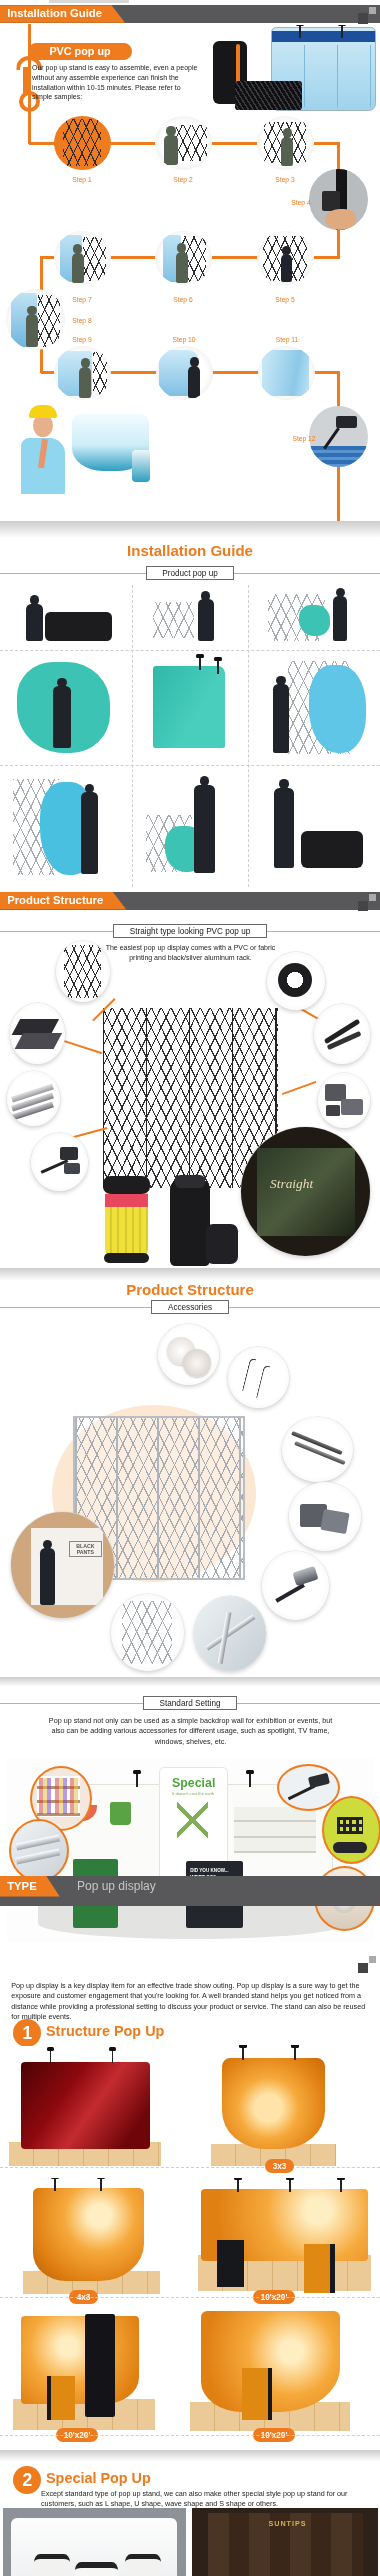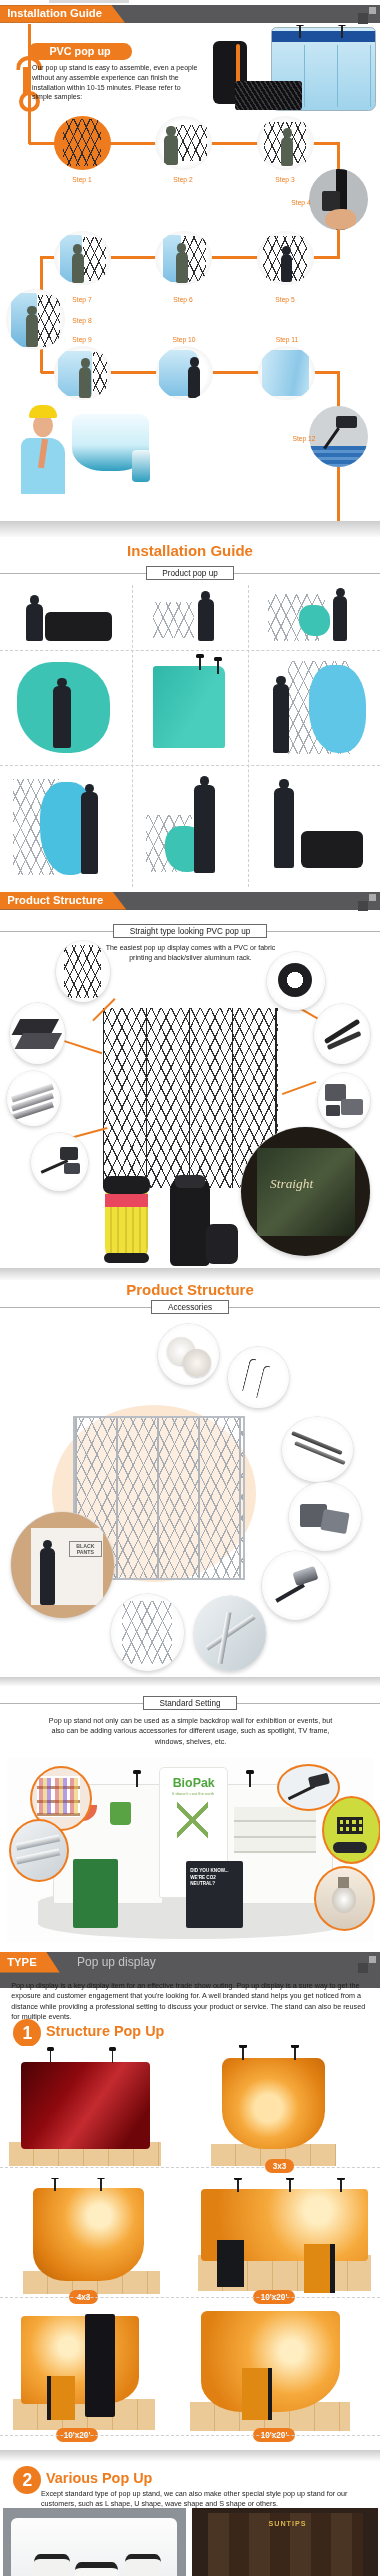--- a/index.html
+++ b/index.html
@@ -335,21 +335,21 @@
   <div class="hline"></div>
   <div class="tbox">Standard Setting</div>
 </div>
 <div class="txt" style="left:43px;top:1716px;width:295px;text-align:center;font-size:7.2px;line-height:10.3px">Pop up stand not only can be used as a simple backdrop wall for exhibition or events, but also can be adding various accessories for different usage, such as spotlight, TV frame, windows, shelves, etc.</div>
 
 <div class="ph" style="left:7.2px;top:1758px;width:366px;height:184px;background:#fdfdfd">
   <div class="ab" style="left:31px;top:129px;width:309px;height:52px;background:#e3e3e1;border-radius:50%/30%"></div>
   <div class="ab" style="left:46px;top:26px;width:108px;height:118px;background:#fbfbf9;border:0.5px solid #e2e2dd;border-radius:5.2px 2.1px 2.1px 2.1px"></div>
   <div class="ab" style="left:216px;top:26px;width:108px;height:118px;background:#fbfbf9;border:0.5px solid #e2e2dd;border-radius:2.1px 5.2px 2.1px 2.1px"></div>
   <div class="ab" style="left:152px;top:9.3px;width:67px;height:129px;background:#ffffff;border:0.5px solid #e6e6e1;border-radius:5.2px 5.2px 2.1px 2.1px"></div>
-  <div class="txt" style="left:158px;top:17.5px;width:57px;text-align:center;font-size:12.4px;font-weight:700;color:#4da53c"><span>BioPak</span></div>
+  <div class="txt" style="left:158px;top:17.5px;width:57px;text-align:center;font-size:12.4px;font-weight:700;color:#4da53c"><span>Special</span></div>
   <div class="txt" style="left:155px;top:33px;width:62px;text-align:center;font-size:4.1px;color:#7cab4f">It doesn't cost the earth</div>
   <div class="ab" style="left:170px;top:44px;width:31px;height:36px;background:linear-gradient(45deg,transparent 46%,#7fae57 46% 54%,transparent 54%),linear-gradient(-45deg,transparent 46%,#7fae57 46% 54%,transparent 54%)"></div>
   <div class="ab" style="left:61px;top:47px;width:29px;height:15.5px;background:#e8694a;border-radius:0 0 15.5px 15.5px"></div>
   <div class="ab" style="left:103px;top:44px;width:20.6px;height:23px;background:#59a345;border-radius:2.1px 2.1px 4.1px 4.1px"></div>
   <div class="ab" style="left:227px;top:49px;width:82px;height:46px;background:repeating-linear-gradient(#f1f1ec 0 13.4px,#cfcfc7 13.4px 15.5px)"></div>
   <div class="ab" style="left:179px;top:103px;width:57px;height:67px;background:#23262c;border-radius:2.1px"></div>
   <div class="txt" style="left:183px;top:110px;width:48px;font-size:4.6px;font-weight:700;color:#fff;line-height:6.7px">DID YOU KNOW... WE'RE CO2 NEUTRAL?</div>
   <div class="ab" style="left:66px;top:101px;width:45px;height:69px;background:#2f7d3c;border-radius:2.1px"></div>
   <div class="lampT" style="left:129px;top:15.5px"></div>
   <div class="lampT" style="left:242px;top:15.5px"></div>
@@ -368,21 +368,21 @@
 </div>
 <div class="ocall" style="left:322px;top:1796px;width:55px;height:64px;background:#cddc3c">
   <div class="ab" style="left:13.4px;top:18.5px;width:26px;height:17.5px;background:repeating-linear-gradient(90deg,#222 0 3.1px,transparent 3.1px 6.2px),repeating-linear-gradient(#222 0 3.1px,transparent 3.1px 7.2px)"></div>
   <div class="ab" style="left:9.3px;top:44px;width:34px;height:11.3px;background:#24262b;border-radius:5.2px"></div>
 </div>
 <div class="ocall" style="left:314px;top:1866px;width:57px;height:61px;background:linear-gradient(#f6ede0,#d8cdbd)">
   <div class="ab" style="left:15.5px;top:17.5px;width:24px;height:27px;background:radial-gradient(#ffffff,#b9b2a4);border-radius:50%"></div>
   <div class="ab" style="left:21.6px;top:9.3px;width:11.3px;height:10.3px;background:#8c8374"></div>
 </div>
 
-<div class="bar" style="top:1952px;height:36px">
+<div class="bar" style="top:1876px;height:30px">
   <div class="blbl" style="height:20.6px;line-height:20.6px">TYPE</div>
   <div class="ab" style="left:77px;top:3.1px;color:#c6c6c6;font-size:12px">Pop up display</div>
 </div>
 <div class="pxA" style="left:358px;top:1963px;width:10.3px;height:10.3px"></div>
 <div class="pxB" style="left:369px;top:1956px;width:7.2px;height:7.2px"></div>
 
 <div class="txt" style="left:11.3px;top:1981px;width:359px;font-size:7.2px;line-height:10.3px">Pop up display is a key display item for an effective trade show outing. Pop up display is a sure way to get the exposure and customer engagement that you're looking for. A well branded stand helps you get noticed from a distance while providing a professional setting to discuss your product or service. The stand can also be reused for multiple events.</div>
 
 <div class="ncirc" style="left:13.4px;top:2019px;width:28px;height:28px;font-size:17.5px;line-height:28px">1</div>
 <div class="advt" style="left:46px;top:2025px;font-size:14.4px">Structure Pop Up</div>
@@ -431,21 +431,21 @@
   <div class="wood" style="left:10.3px;top:96px;width:160px;height:29px"></div>
   <div class="ab" style="left:20.6px;top:5.2px;width:139px;height:101px;background:radial-gradient(circle at 65% 40%,#ffeec2 0 10%,#f6a93b 40%,#e07f12 80%);border-radius:6.2px 6.2px 44% 30%"></div>
   <div class="ab" style="left:62px;top:62px;width:26px;height:52px;background:#e08912;border-right:4.6px solid #17181b"></div>
 </div>
 <div class="badge" style="left:56px;top:2428px">10'x20'</div>
 <div class="badge" style="left:253px;top:2428px">10'x20'</div>
 <div class="dash" style="top:2435px"></div>
 
 <div class="gband" style="top:2450px;height:11.3px"></div>
 <div class="ncirc" style="left:13.4px;top:2466px;width:28px;height:28px;font-size:17.5px;line-height:28px">2</div>
-<div class="advt" style="left:46px;top:2472px;font-size:14.4px">Various Pop Up</div>
+<div class="advt" style="left:46px;top:2472px;font-size:14.4px">Special Pop Up</div>
 <div class="txt" style="left:41px;top:2489px;width:309px;font-size:7.2px;line-height:10.3px">Except standard type of pop up stand, we can also make other special style pop up stand for our customers, such as L shape, U shape, wave shape and S shape or others.</div>
 
 <div class="ph" style="left:2.6px;top:2508px;width:183px;height:148px;background:#8d9298">
   <div class="ab" style="left:8.2px;top:10.3px;width:166px;height:93px;background:linear-gradient(#fdfdfd,#e8eaec);border-radius:6.2px 6.2px 30% 4.1px"></div>
   <div class="cyl" style="left:31px;top:46px;width:36px;height:77px;background:#f2f2f0;border-top:5.2px solid #222"></div>
   <div class="cyl" style="left:72px;top:54px;width:43px;height:87px;background:#f6f6f4;border-top:6.2px solid #222"></div>
   <div class="cyl" style="left:122px;top:46px;width:36px;height:77px;background:#f2f2f0;border-top:5.2px solid #222"></div>
 
 </div>
 <div class="ph" style="left:192px;top:2508px;width:186px;height:148px;background:#2d2119">

